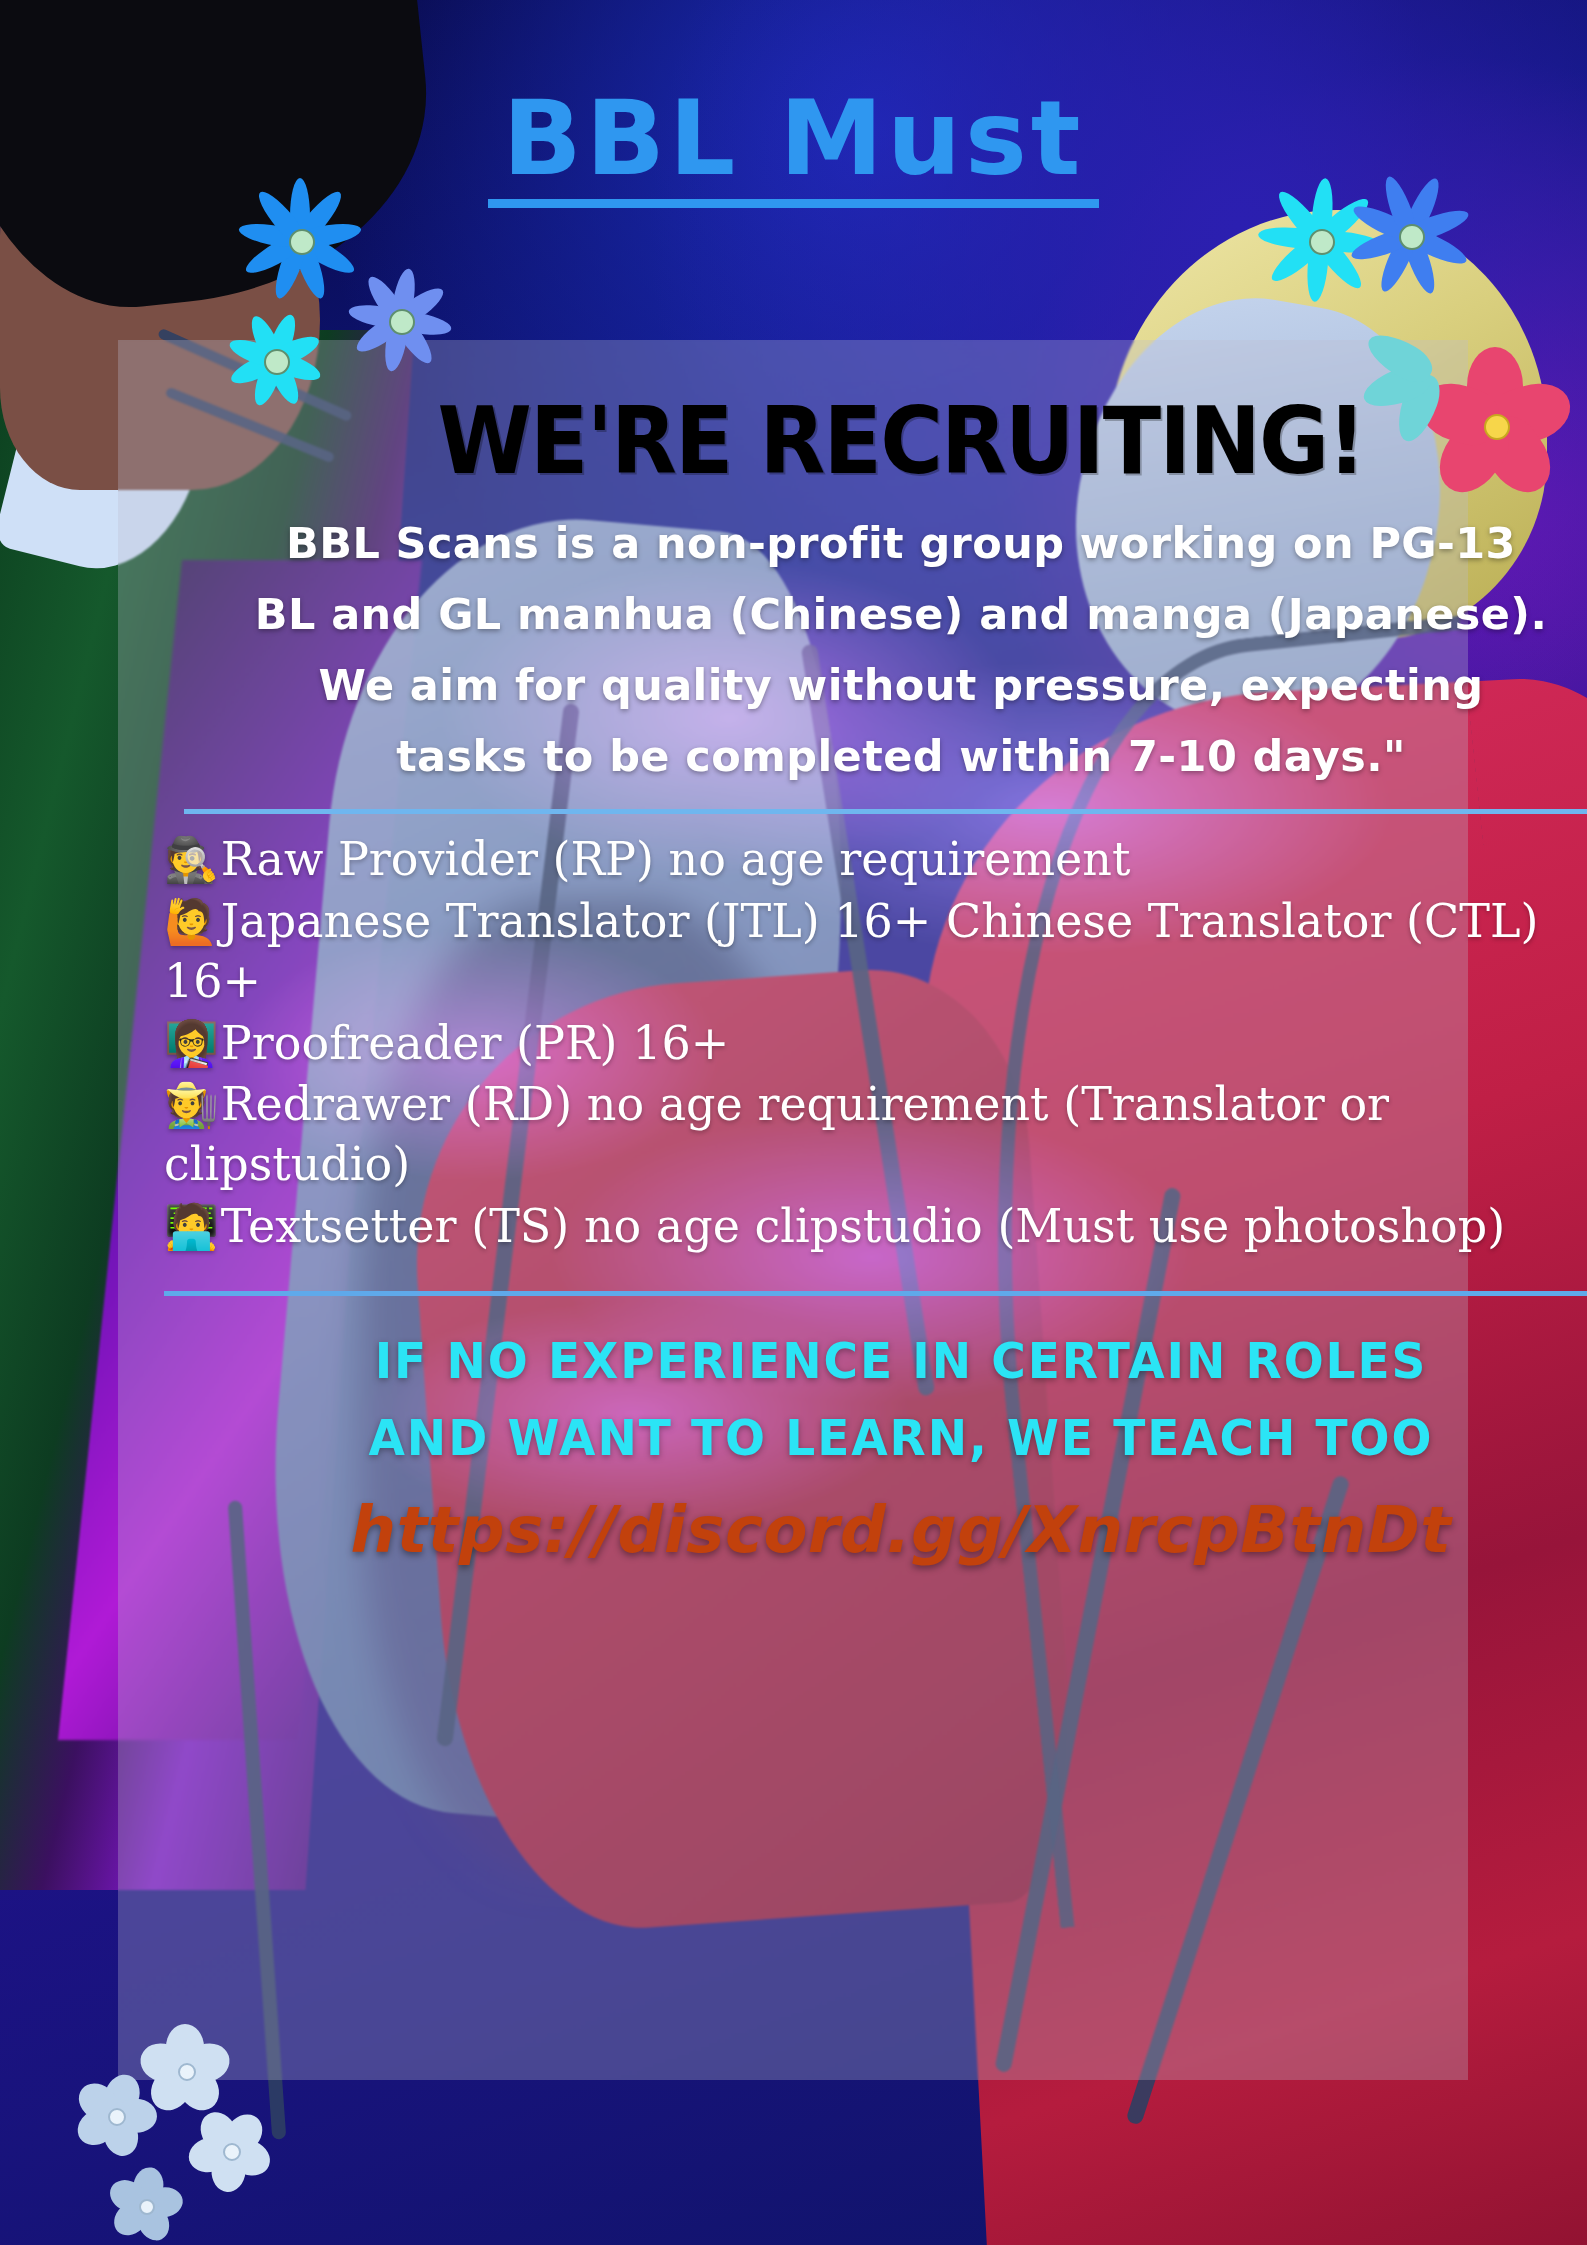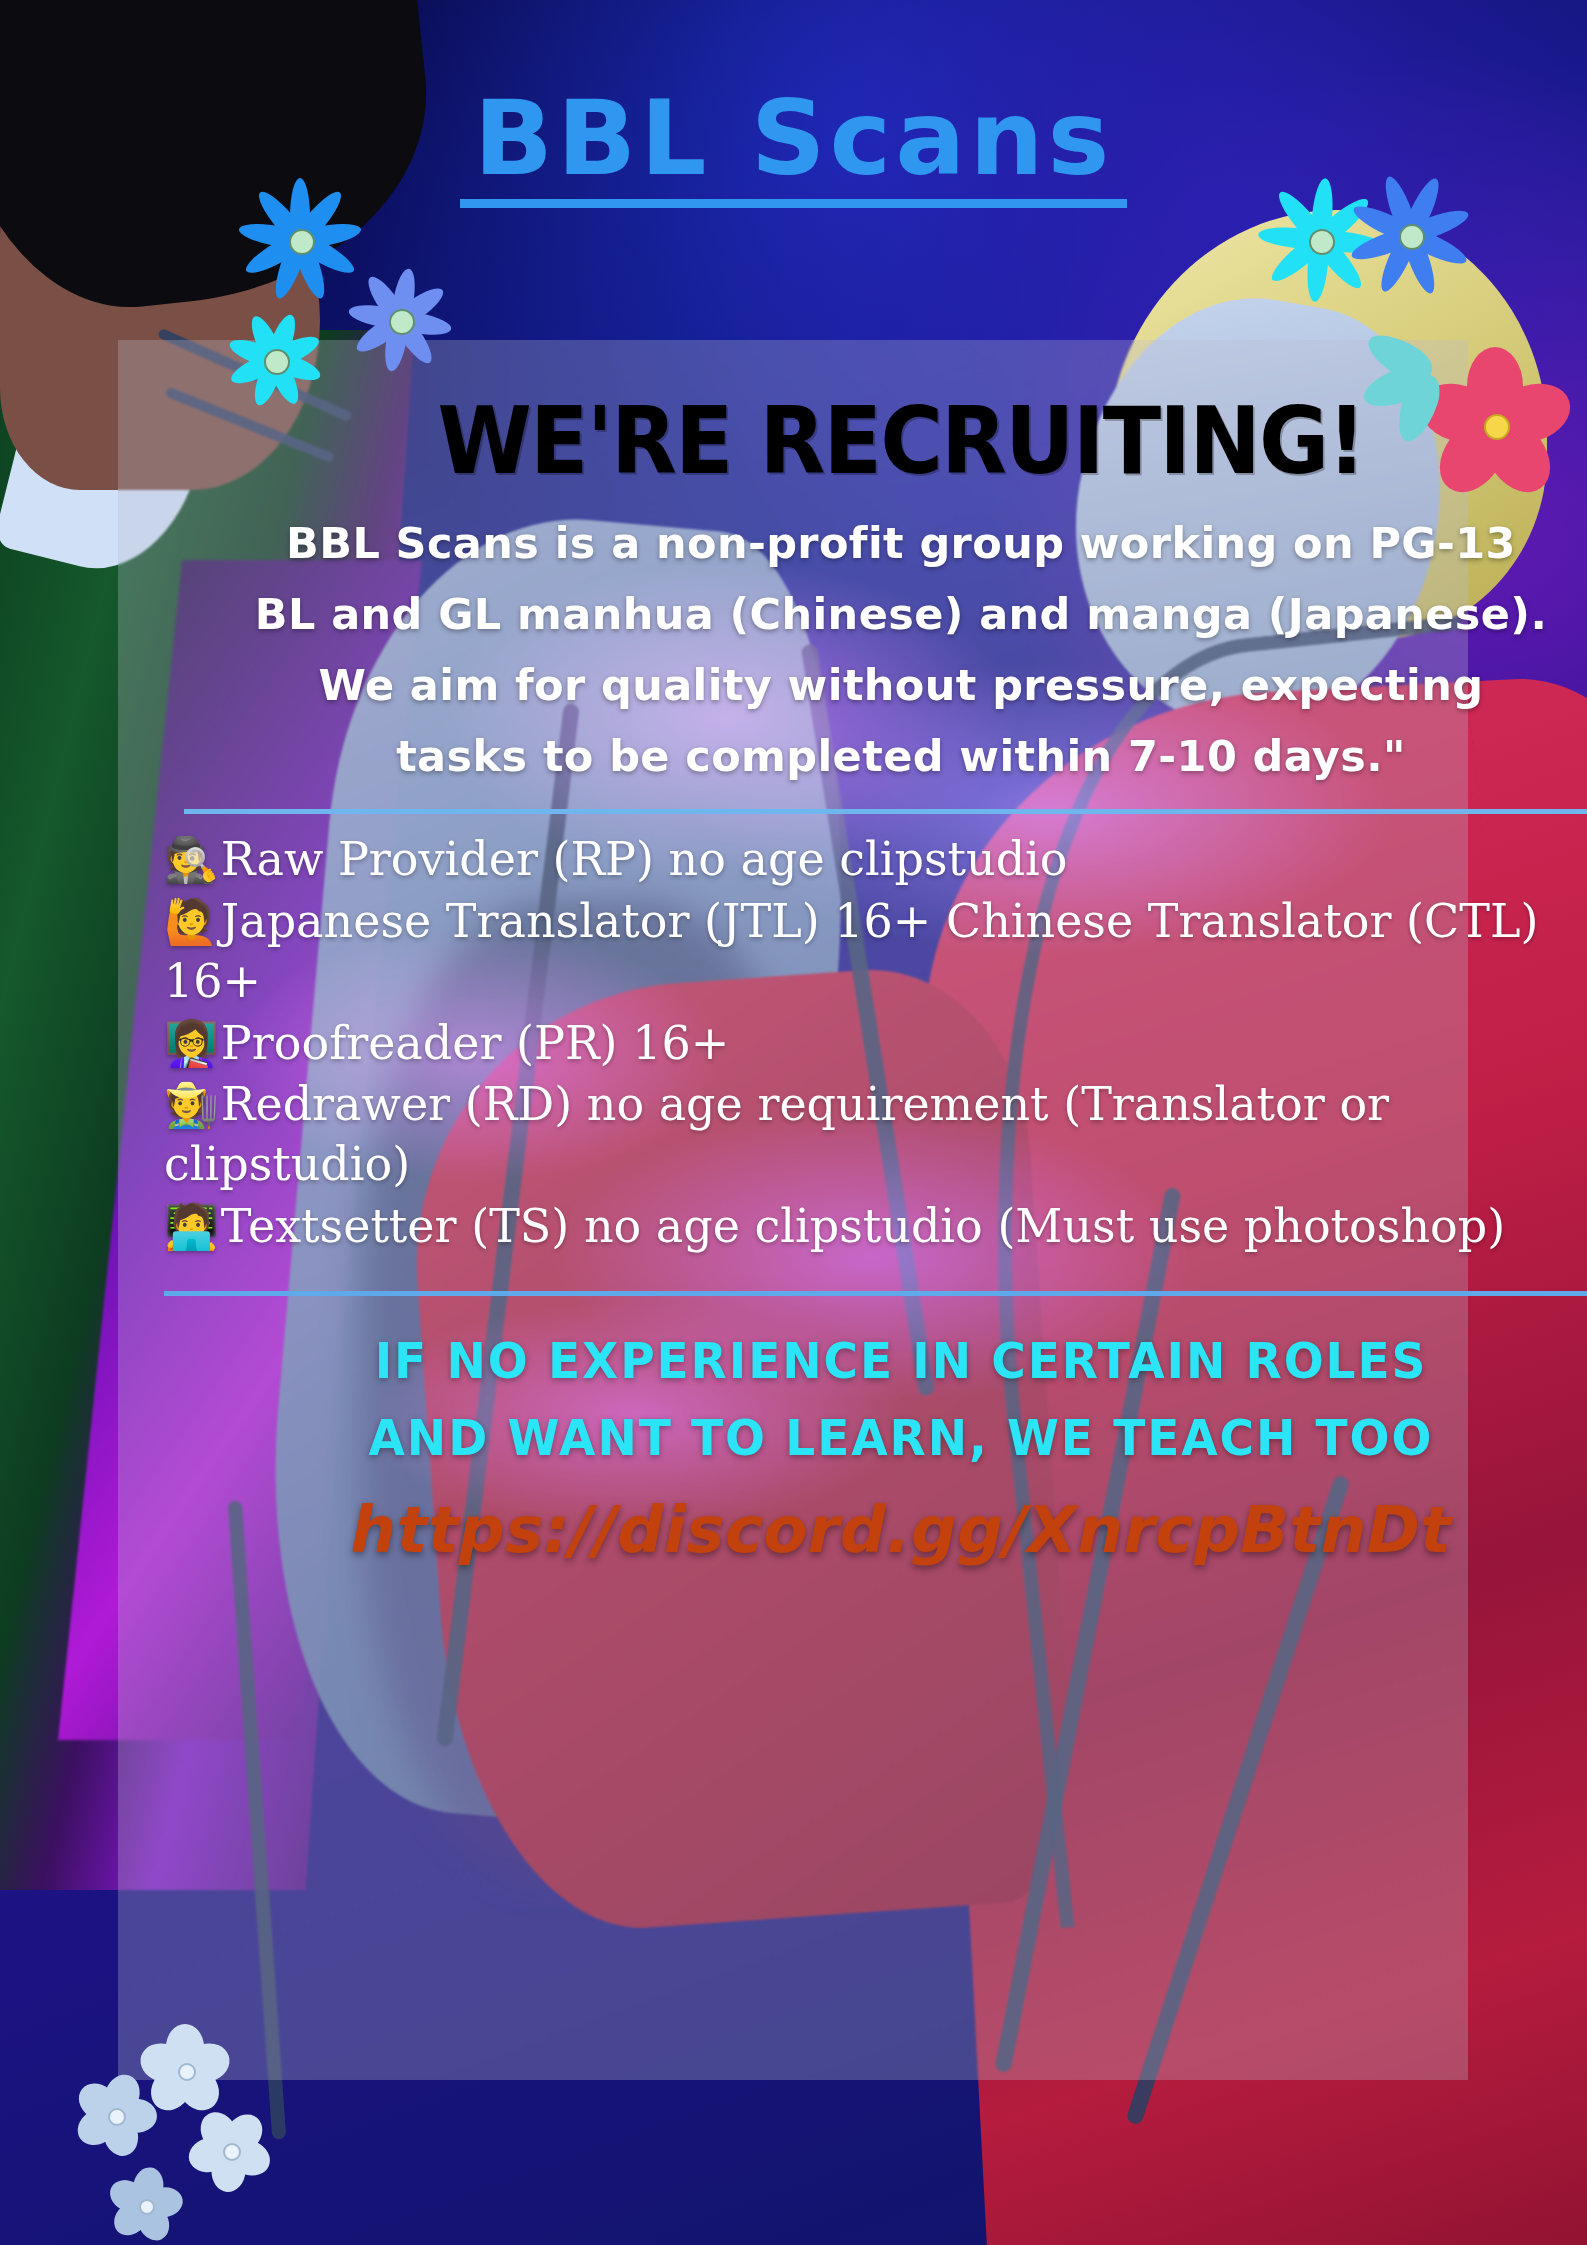--- a/index.html
+++ b/index.html
@@ -415,39 +415,39 @@
   <div class="flower" style="left:95px;top:2155px;width:100px;height:100px;">
     <div class="petal" style="background:#a9c3e0;width:30px;height:38px;margin-left:-15px;margin-top:-38px;border-radius:60%;transform:rotate(10deg);"></div>
     <div class="petal" style="background:#a9c3e0;width:30px;height:38px;margin-left:-15px;margin-top:-38px;border-radius:60%;transform:rotate(82deg);"></div>
     <div class="petal" style="background:#a9c3e0;width:30px;height:38px;margin-left:-15px;margin-top:-38px;border-radius:60%;transform:rotate(154deg);"></div>
     <div class="petal" style="background:#a9c3e0;width:30px;height:38px;margin-left:-15px;margin-top:-38px;border-radius:60%;transform:rotate(226deg);"></div>
     <div class="petal" style="background:#a9c3e0;width:30px;height:38px;margin-left:-15px;margin-top:-38px;border-radius:60%;transform:rotate(298deg);"></div>
     <div class="flower-core" style="width:12px;height:12px;margin:-6px 0 0 -6px;background:#eaf3fb;border-color:#9fb8d0;"></div>
   </div>
 
   <div id="title">
-    <span class="title-text">BBL Scans</span>
+    <span class="title-text">BBL Must</span>
   </div>
 
   <div id="content">
 
     <div class="headline">WE'RE RECRUITING!</div>
 
     <div>
       <div class="intro">BBL Scans is a non-profit group working on PG-13</div>
       <div class="intro">BL and GL manhua (Chinese) and manga (Japanese).</div>
       <div class="intro">We aim for quality without pressure, expecting</div>
       <div class="intro">tasks to be completed within 7-10 days."</div>
     </div>
 
     <hr class="divider">
 
 
     <ul class="role-list">
-      <li><span class="role-emoji">🕵️</span><span>Raw Provider (RP) no age clipstudio</span></li>
+      <li><span class="role-emoji">🕵️</span><span>Raw Provider (RP) no age requirement</span></li>
       <li><span class="role-emoji">🙋</span><span>Japanese Translator (JTL) 16+ Chinese Translator (CTL) 16+</span></li>
       <li><span class="role-emoji">👩‍🏫</span><span>Proofreader (PR) 16+</span></li>
       <li><span class="role-emoji">🧑‍🌾</span><span>Redrawer (RD) no age requirement (Translator or clipstudio)</span></li>
       <li><span class="role-emoji">🧑‍💻</span><span>Textsetter (TS) no age clipstudio (Must use photoshop)</span></li>
     </ul>
 
     <hr class="divider wide">
 
     <div class="cta">IF NO EXPERIENCE IN CERTAIN ROLES</div>
     <div class="cta">AND WANT TO LEARN, WE TEACH TOO</div>

